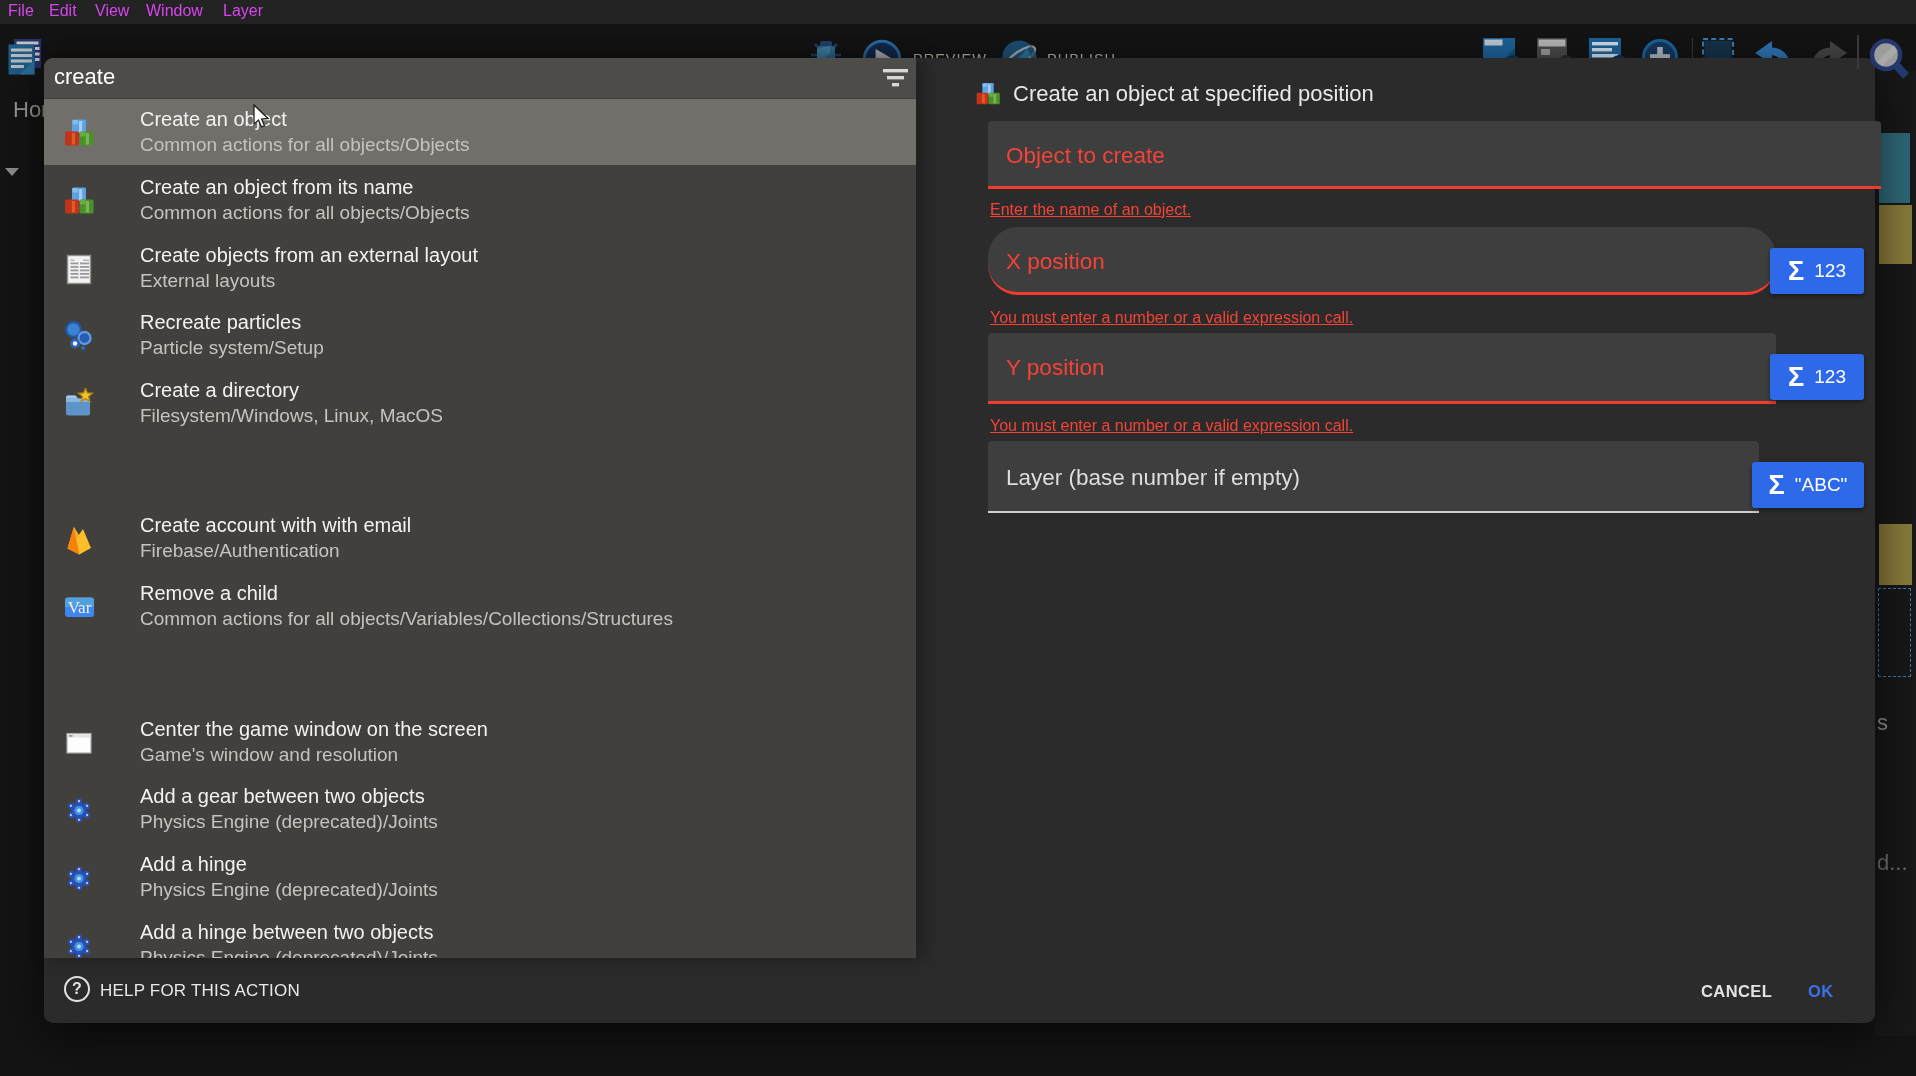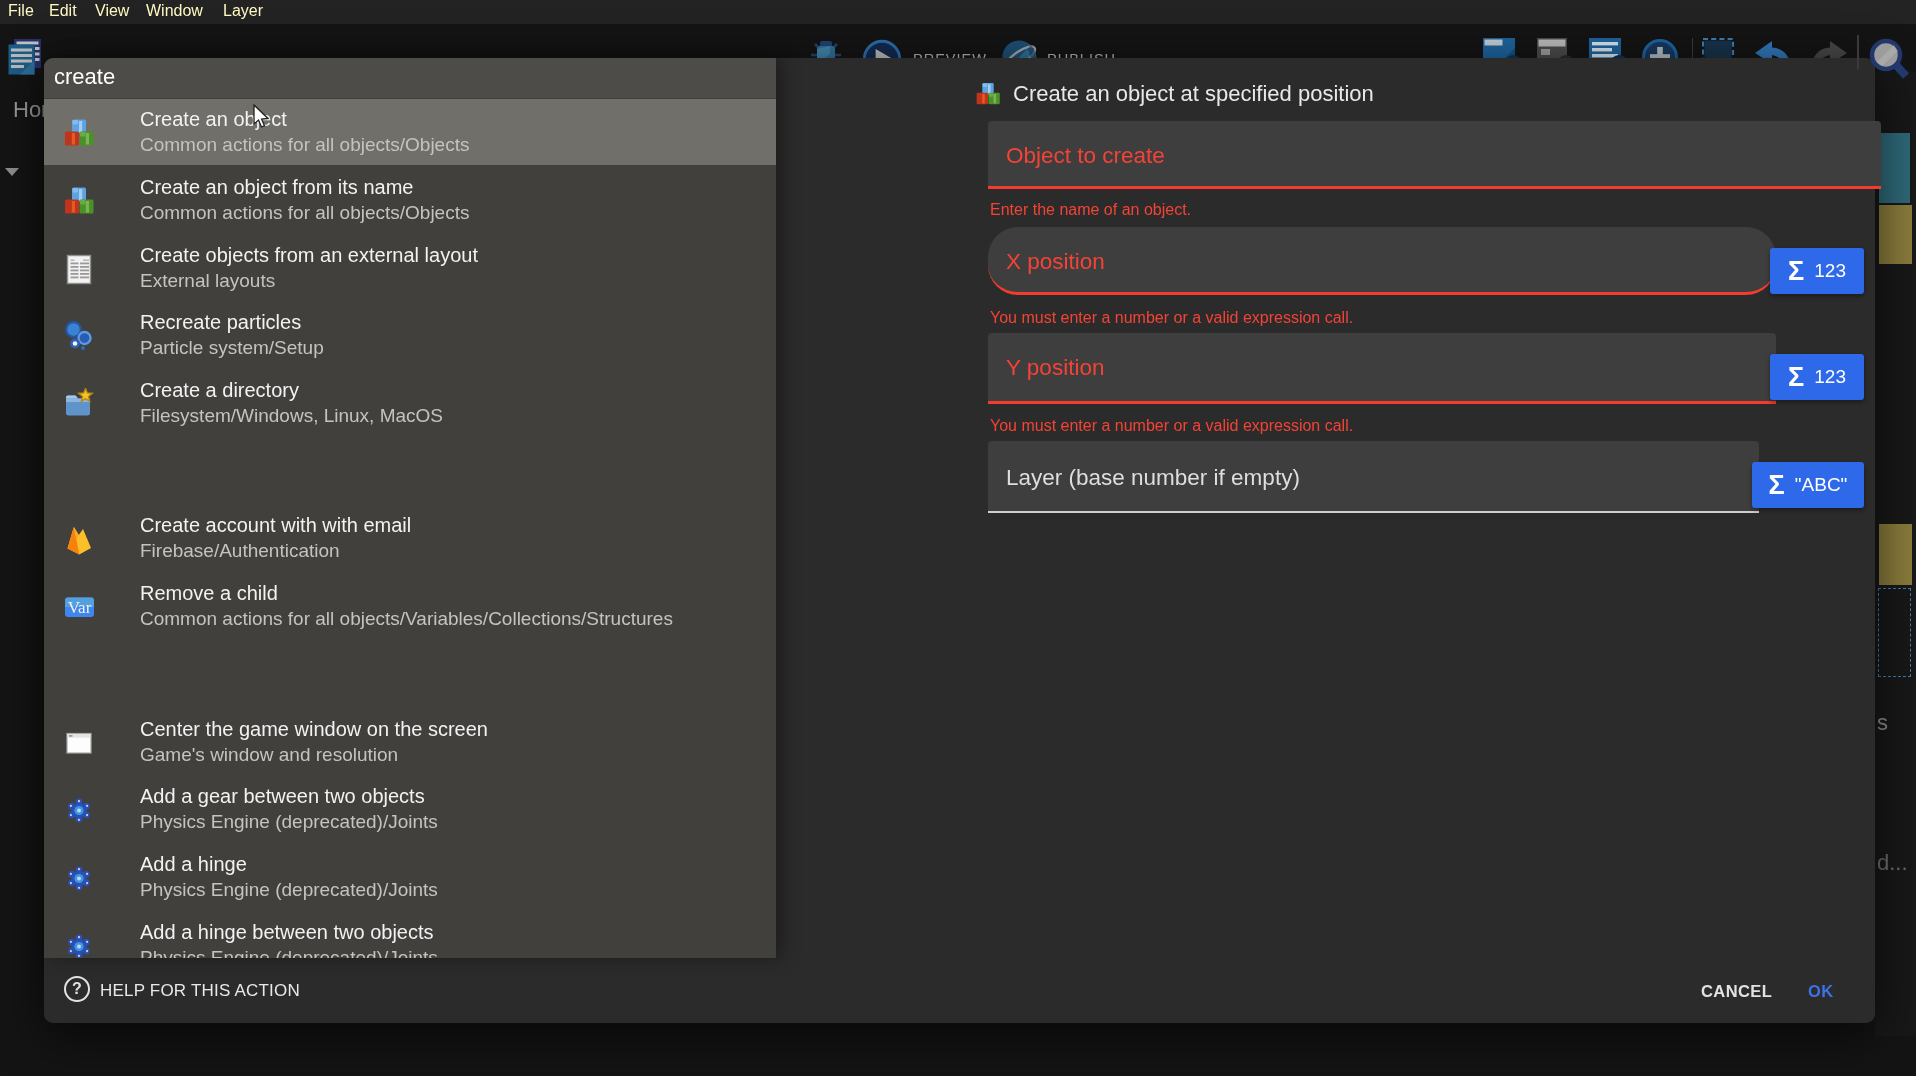--- a/index.html
+++ b/index.html
@@ -3,55 +3,55 @@
 <meta charset="utf-8">
 <style>
   * { margin:0; padding:0; box-sizing:border-box; }
   html,body { width:1916px; height:1076px; overflow:hidden; background:#141414;
     font-family:"Liberation Sans", sans-serif; }
   .abs { position:absolute; }
   #stage { position:relative; width:1916px; height:1076px; }
 
   
   #menubar { position:absolute; left:0; top:0; width:1916px; height:24px; background:#232323; }
-  #menubar span { position:absolute; top:2px; color:#fef9c3; font-size:16px; }
+  #menubar span { position:absolute; top:2px; color:#d946ef; font-size:16px; }
 
   
   #toolbar { position:absolute; left:0; top:24px; width:1916px; height:47px; background:#141414; }
   .tbtext { position:absolute; color:#b3afa5; font-size:14.5px; letter-spacing:1px; top:27px; }
 
   
   .bgbit { position:absolute; }
 
   
   #dialog { position:absolute; left:44px; top:58px; width:1831px; height:965px;
     background:#2b2b2b; border-radius:9px; box-shadow:0 12px 50px rgba(0,0,0,0.65); }
 
   
   .rp-title { position:absolute; left:969px; top:23px; color:#e8e8e8; font-size:22px; }
   .field { position:absolute; background:#3e3e3e; border-radius:4px 4px 0 0;margin-left:18px; }
   .field .lbl { position:absolute; left:18px; font-size:22.5px; }
   .red { color:#f44336; }
   .redline { border-bottom:3px solid #f43b2f; }
-  .msg { position:absolute; left:946px; color:#f44336; font-size:16px; }
+  .msg { position:absolute; left:946px; color:#f44336; font-size:16px;text-decoration:underline; }
   .ebtn { position:absolute; background:#2e69ea; border-radius:3px; color:#ffffff;
     display:flex; align-items:center; justify-content:center; box-shadow:0 2px 4px rgba(0,0,0,.4); }
   .ebtn .sig { font-size:27px; font-weight:bold; margin-right:10px; }
   .ebtn .tag { font-size:19px; }
 
   
   #botbar { position:absolute; left:0; top:900px; width:1831px; height:65px; }
   .helpico { position:absolute; left:20px; top:18px; width:26px; height:26px; border:2.6px solid #e2e2e2;
     border-radius:50%; color:#e2e2e2; font-size:16px; font-weight:bold; text-align:center; line-height:21px; }
   .helptxt { position:absolute; left:56px; top:23px; color:#e8e8e8; font-size:17px; letter-spacing:0.2px; }
   .cancel { position:absolute; left:1657px; top:24px; color:#e2e2e2; font-size:16.5px; font-weight:bold; letter-spacing:0.4px; }
   .ok { position:absolute; left:1764px; top:24px; color:#3c72e8; font-size:16.5px; font-weight:bold; letter-spacing:0.4px; }
 
   
-  #search { position:absolute; left:0; top:0; width:732px; height:900px; background:#42403d; overflow:hidden;
+  #search { position:absolute; left:0; top:0; width:872px; height:900px; background:#42403d; overflow:hidden;
     border-radius:9px 0 0 0; box-shadow:6px 0 18px rgba(0,0,0,0.35); }
   #searchhead { position:absolute; left:0; top:0; width:915px; height:40px; background:#4d4c48; border-radius:9px 0 0 0; }
   #searchhead .q { position:absolute; left:10px; top:6px; color:#ffffff; font-size:22px; }
   .row { position:absolute; left:0; width:915px; height:66px; }
   .row.sel { background:#716f6a; }
   .row .t { position:absolute; left:96px; top:9px; color:#f2f2f2; font-size:20px; white-space:nowrap; }
   .row .s { position:absolute; left:96px; top:35px; color:#c5c3bf; font-size:19px; white-space:nowrap; }
   .row svg { position:absolute; left:19px; top:18px; }
   #track { position:absolute; left:904px; top:40px; width:11px; height:860px; background:#454441; }
   #thumb { position:absolute; left:905px; top:73px; width:9.5px; height:516px; background:#7e7d7a; border-radius:5px; }

